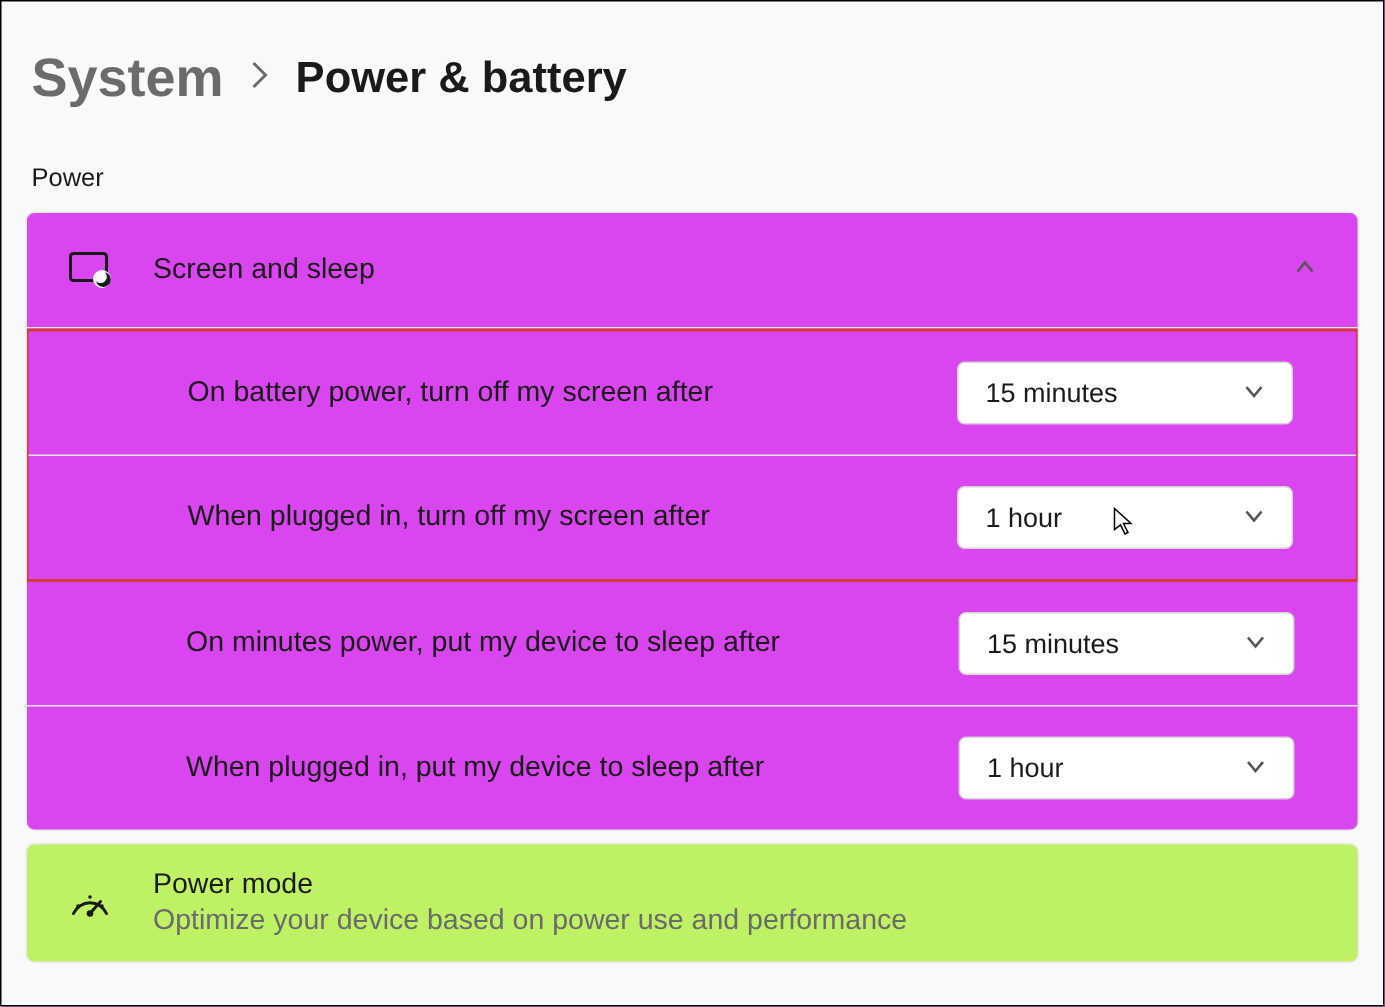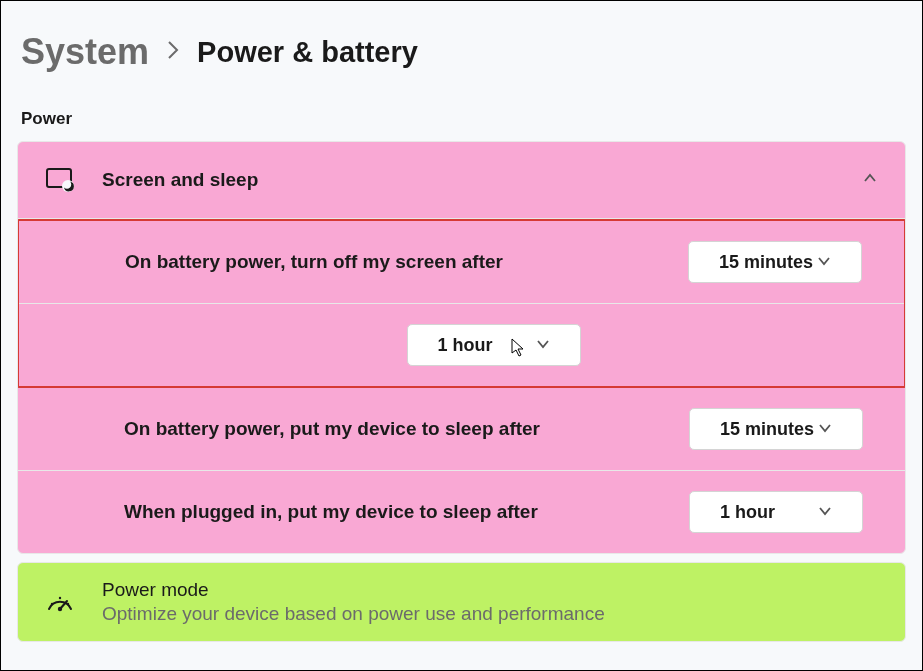--- a/index.html
+++ b/index.html
@@ -32,33 +32,32 @@
       color: #6b6b6b;
       margin-top: 2px;
     }
     .breadcrumb-current {
       font-size: 29px;
       font-weight: 600;
       color: #1a1a1a;
     }
     .section-label {
       font-size: 17px;
-      font-weight: 700;
+      font-weight: 400;
       color: #1a1a1a;
       padding: 18px 20px 12px 20px;
     }
     .card-container {
       padding: 0 16px;
     }
     .card {
-      background: #f9a8d4;
+      background: #d946ef;
       border: 1px solid #e8e8e8;
       border-radius: 6px;
       overflow: hidden;
-      font-weight: bold;
     }
     .card-header {
       display: flex;
       align-items: center;
       padding: 24px 28px;
       gap: 28px;
       border-bottom: 1px solid #e8e8e8;
     }
     .card-row {
       display: flex;
@@ -77,26 +76,26 @@
     }
     .row-label {
       font-size: 19px;
       color: #1a1a1a;
       flex: 1;
     }
     .dropdown {
       display: flex;
       align-items: center;
       justify-content: space-between;
-      width: 174px;
+      width: 224px;
       height: 42px;
       background: #ffffff;
       border: 1px solid #d4d4d4;
       border-radius: 5px;
-      padding: 0 30px;
+      padding: 0 18px;
       font-size: 18px;
       color: #1a1a1a;
       cursor: pointer;
     }
     .icon-wrap {
       width: 28px;
       height: 28px;
       display: flex;
       align-items: center;
       justify-content: center;
@@ -182,40 +181,41 @@
         <div class="dropdown">
           <span>15 minutes</span>
           <span>
             <svg class="chevron" viewBox="0 0 14 14">
                 <polyline points="2,4 7,10 12,4" fill="none" stroke="#555" stroke-width="1.8"></polyline>
               </svg>
           </span>
         </div>
       </div>
       <div class="card-row">
+        <span class="row-label">When plugged in, turn off my screen after</span>
         <div class="dropdown-cell">
           <div class="dropdown">
             <span>1 hour</span>
             <span>
               <svg class="chevron" viewBox="0 0 14 14">
                   <polyline points="2,4 7,10 12,4" fill="none" stroke="#555" stroke-width="1.8"></polyline>
                 </svg>
             </span>
           </div>
           <span class="cursor" style="left:104px;top:14px;">
             <svg width="16" height="20" viewBox="0 0 16 20">
                 <path d="M1 1 L1 15 L5 12 L8 18 L10 17 L7 11 L12 11 Z" fill="#fff" stroke="#000" stroke-width="1"></path>
               </svg>
           </span>
         </div>
       </div>
     </div>
 
     <div class="card-row">
-      <span class="row-label">On battery power, put my device to sleep after</span>
+      <span class="row-label">On minutes power, put my device to sleep after</span>
       <div class="dropdown">
         <span>15 minutes</span>
         <span>
           <svg class="chevron" viewBox="0 0 14 14">
               <polyline points="2,4 7,10 12,4" fill="none" stroke="#555" stroke-width="1.8"></polyline>
             </svg>
         </span>
       </div>
     </div>
     <div class="card-row">

